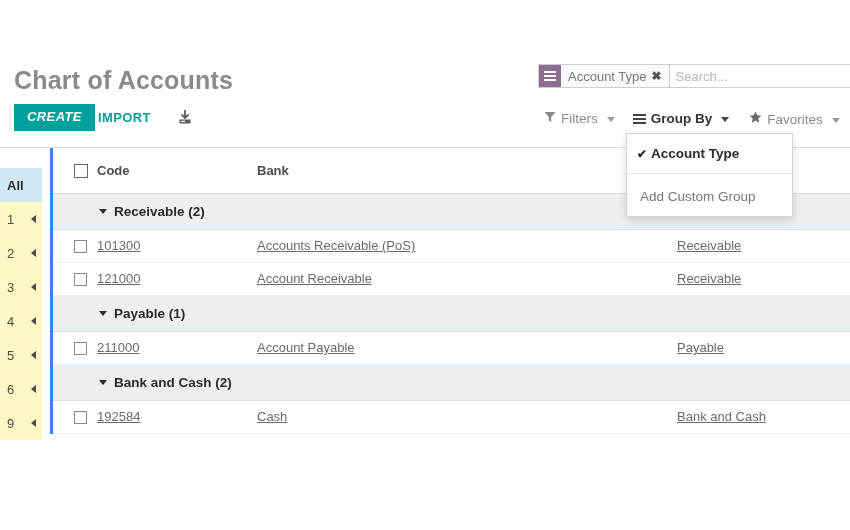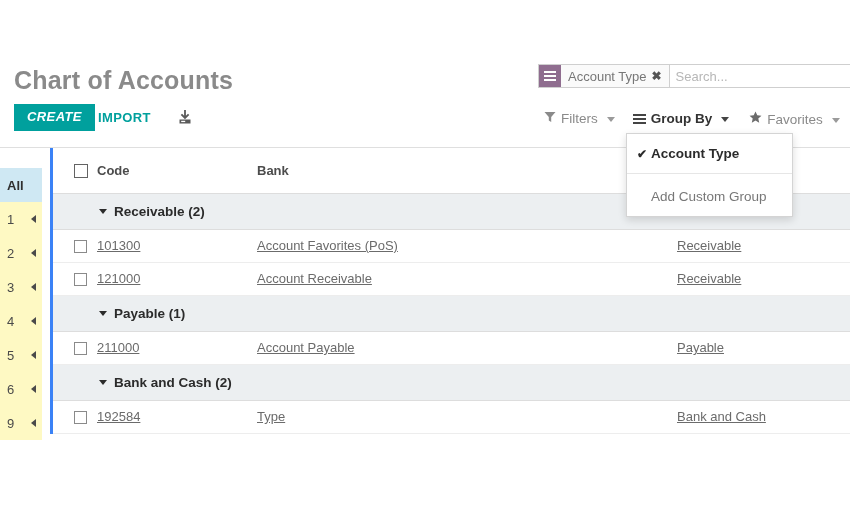--- a/index.html
+++ b/index.html
@@ -221,21 +221,21 @@
     width: 14px;
     display: inline-block;
     font-size: 12px;
     color: #2b2b2b;
   }
   .dd-divider {
     height: 1px;
     background: #e6e6e6;
     margin: 5px 0;
   }
-  .dd-item.indent { padding-left: 24px; margin-top: 8px; }
+  .dd-item.indent { padding-left: 13px; margin-top: 8px; }
 
   
   .sidebar {
     position: absolute;
     left: 0;
     top: 148px;
     width: 42px;
     background: #fef9c3;
     z-index: 5;
     margin-top: 20px;
@@ -464,21 +464,21 @@
     <tbody>
 
       <tr class="group-row">
         <td colspan="4" class="pad-l">
           <span class="group-caret"></span><span class="group-label">Receivable (2)</span>
         </td>
       </tr>
       <tr class="data-row">
         <td><span class="chk"></span></td>
         <td>101300</td>
-        <td>Account Favorites (PoS)</td>
+        <td>Accounts Receivable (PoS)</td>
         <td class="cell-type">Receivable</td>
       </tr>
       <tr class="data-row">
         <td><span class="chk"></span></td>
         <td>121000</td>
         <td>Account Receivable</td>
         <td class="cell-type">Receivable</td>
       </tr>
 
       <tr class="group-row">
@@ -494,19 +494,19 @@
       </tr>
 
       <tr class="group-row">
         <td colspan="4" class="pad-l">
           <span class="group-caret"></span><span class="group-label">Bank and Cash (2)</span>
         </td>
       </tr>
       <tr class="data-row">
         <td><span class="chk"></span></td>
         <td>192584</td>
-        <td>Type</td>
+        <td>Cash</td>
         <td class="cell-type">Bank and Cash</td>
       </tr>
 
     </tbody>
   </table>
 </div>
 
 </body></html>

